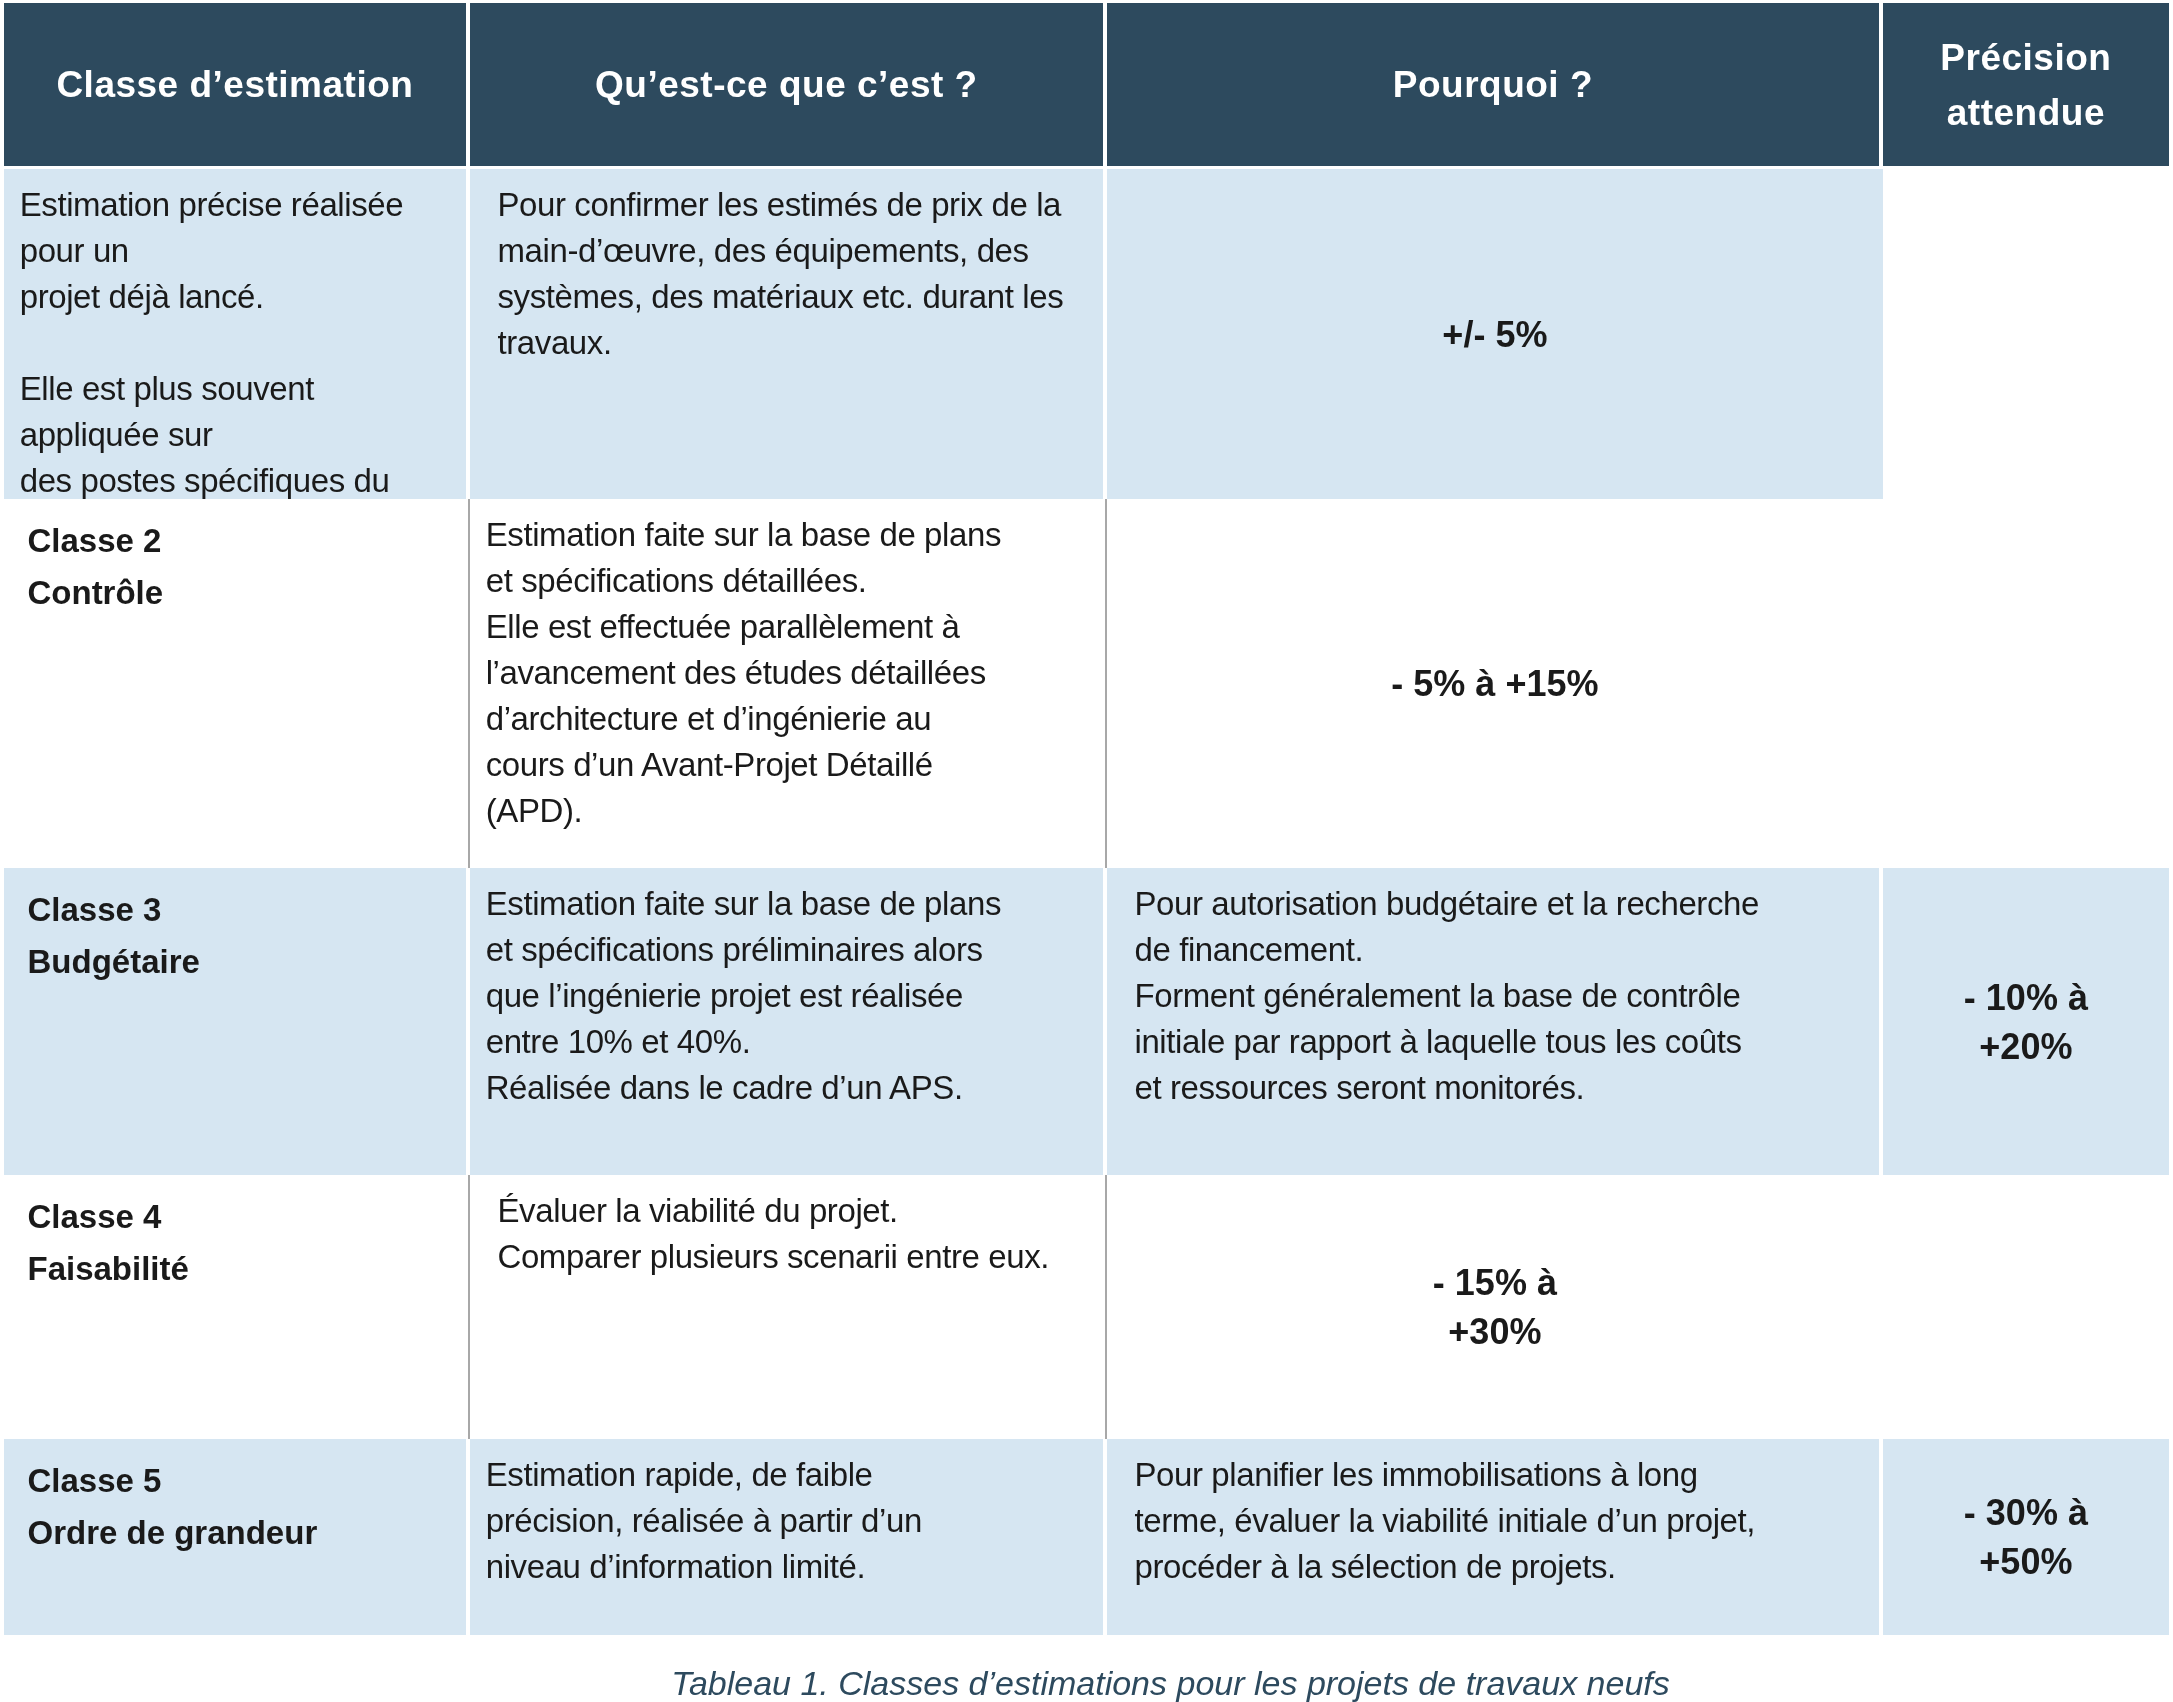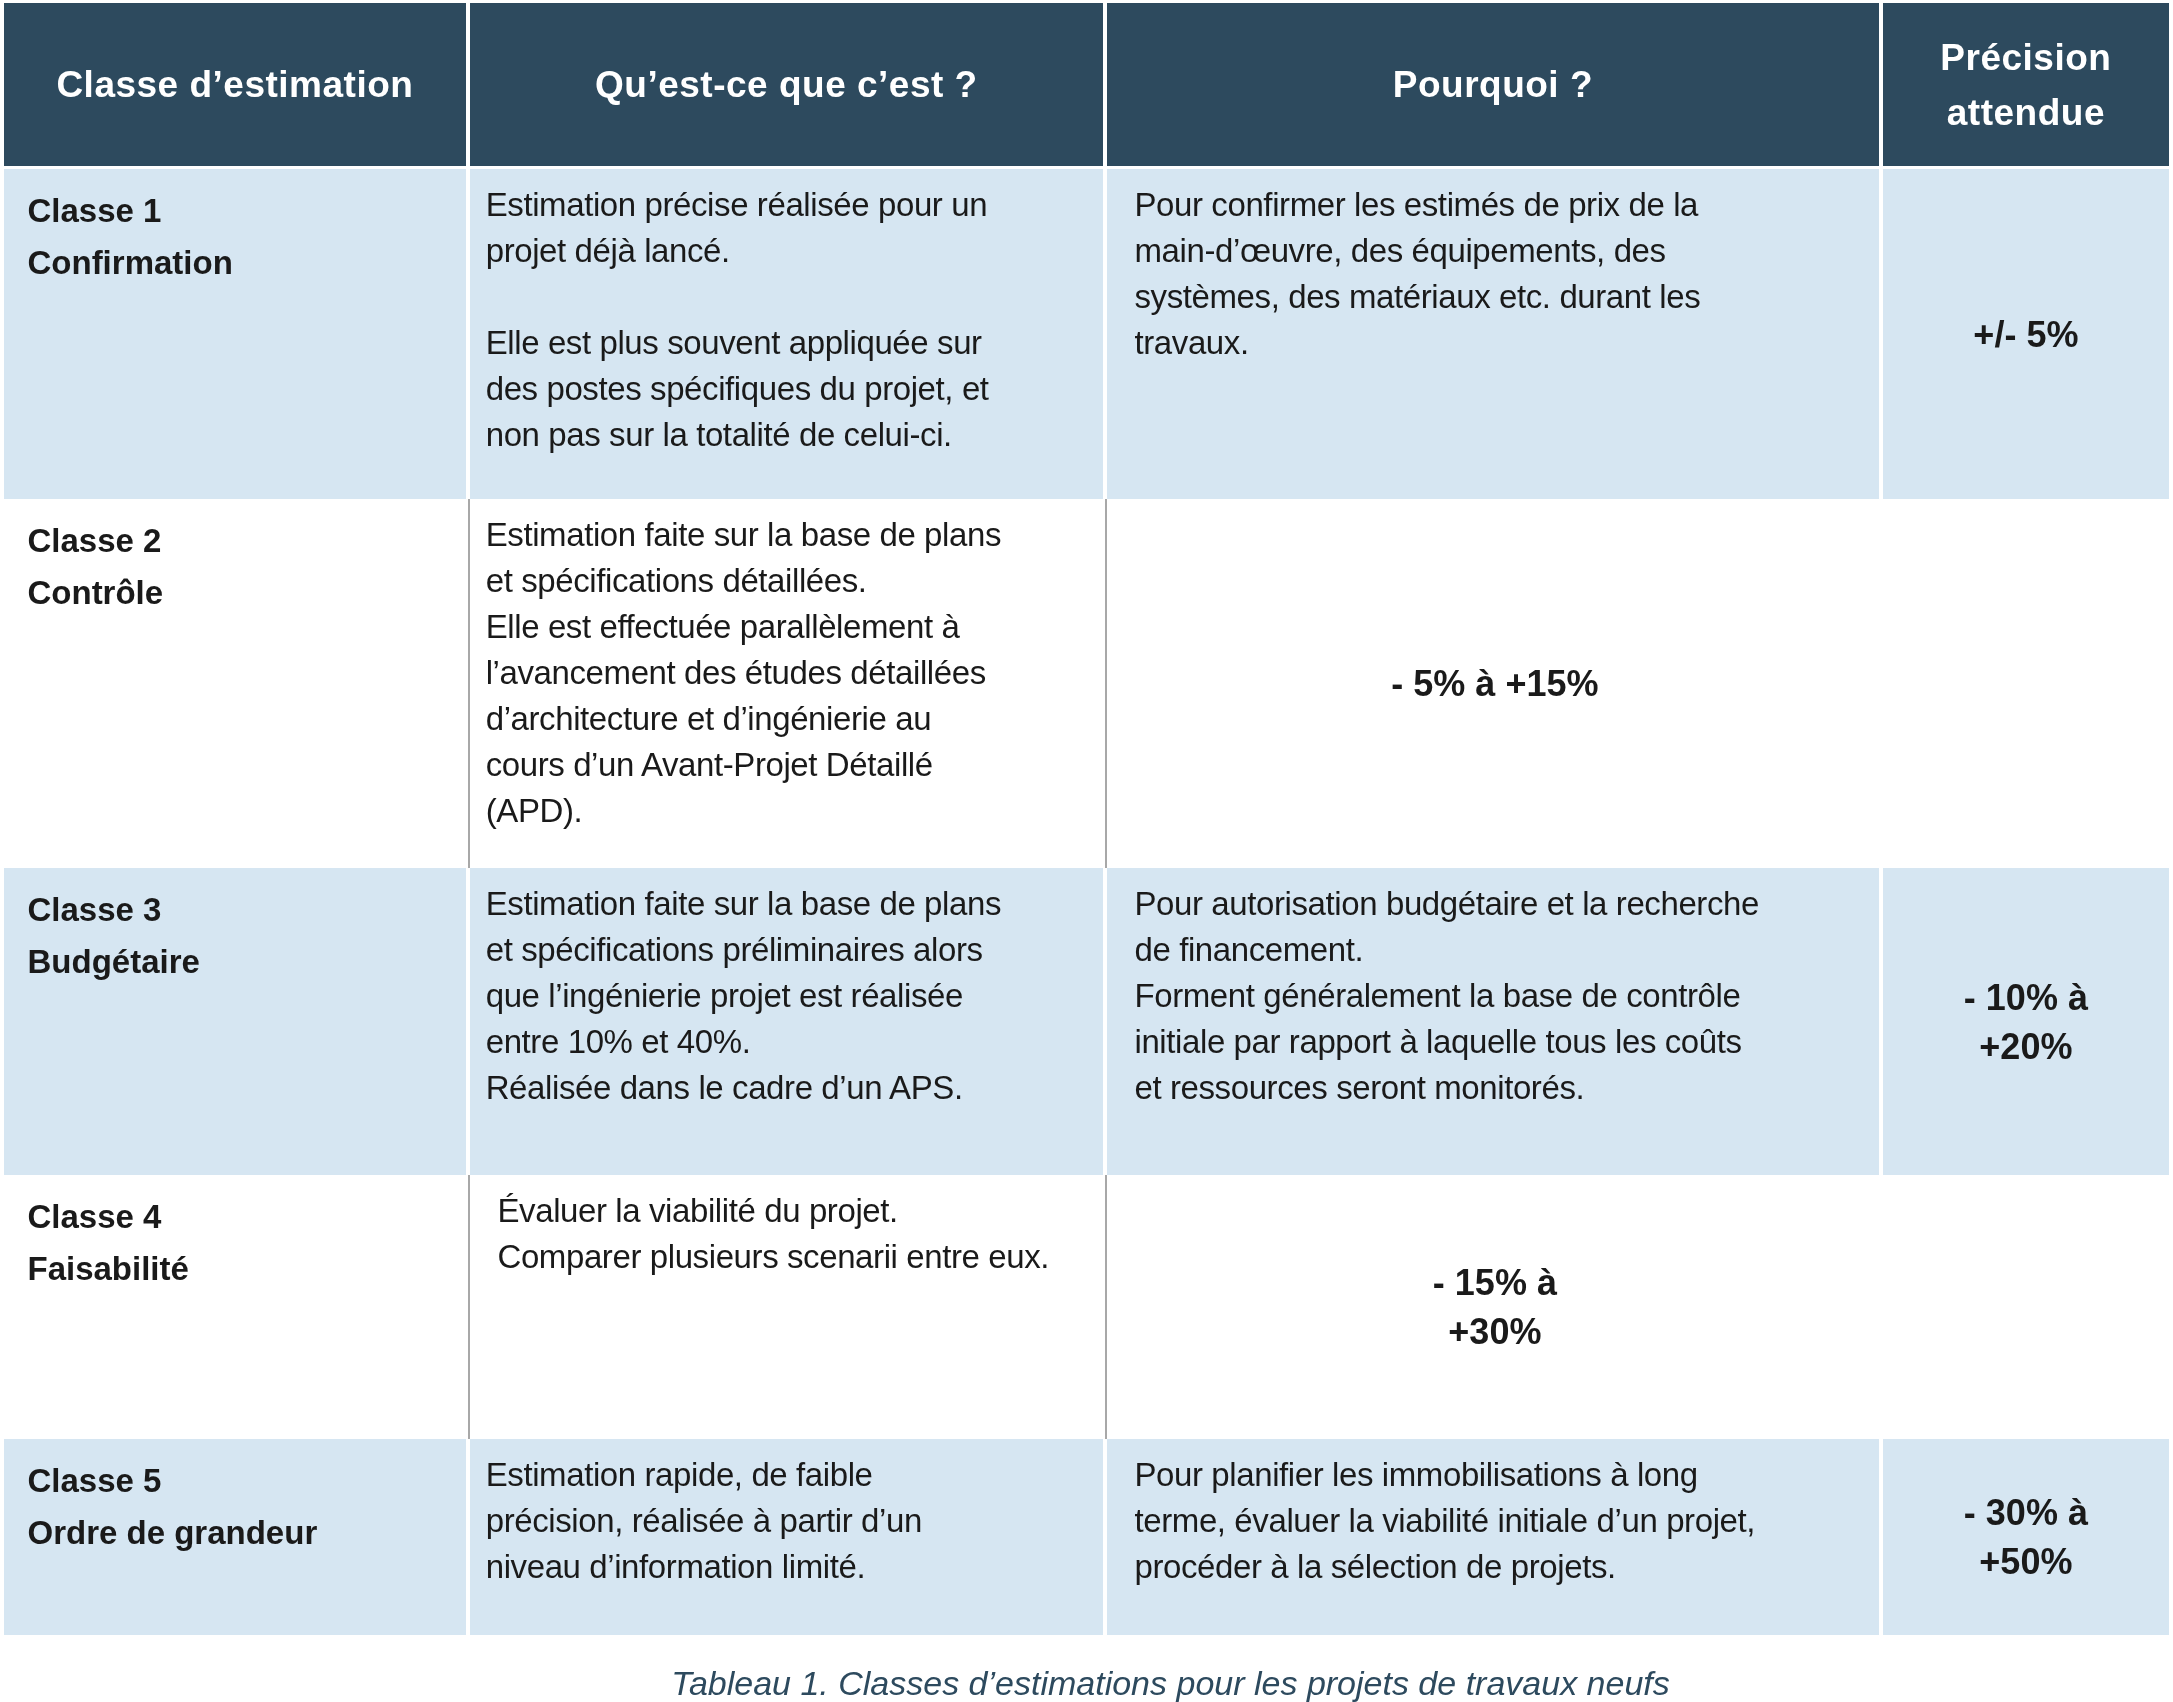--- a/index.html
+++ b/index.html
@@ -60,22 +60,20 @@
 
   <div class="row r-header">
     <div class="cell">Classe d’estimation</div>
     <div class="cell">Qu’est-ce que c’est ?</div>
     <div class="cell">Pourquoi ?</div>
     <div class="cell">Précision
 attendue</div>
   </div>
 
   <div class="row r-1 row-blue">
-    <div class="cell c-class">Classe 1
-Confirmation</div>
     <div class="cell c-what">Estimation précise réalisée pour un
 projet déjà lancé.
 
 Elle est plus souvent appliquée sur
 des postes spécifiques du projet, et
 non pas sur la totalité de celui-ci.</div>
     <div class="cell c-why">Pour confirmer les estimés de prix de la
 main-d’œuvre, des équipements, des
 systèmes, des matériaux etc. durant les
 travaux.</div>

